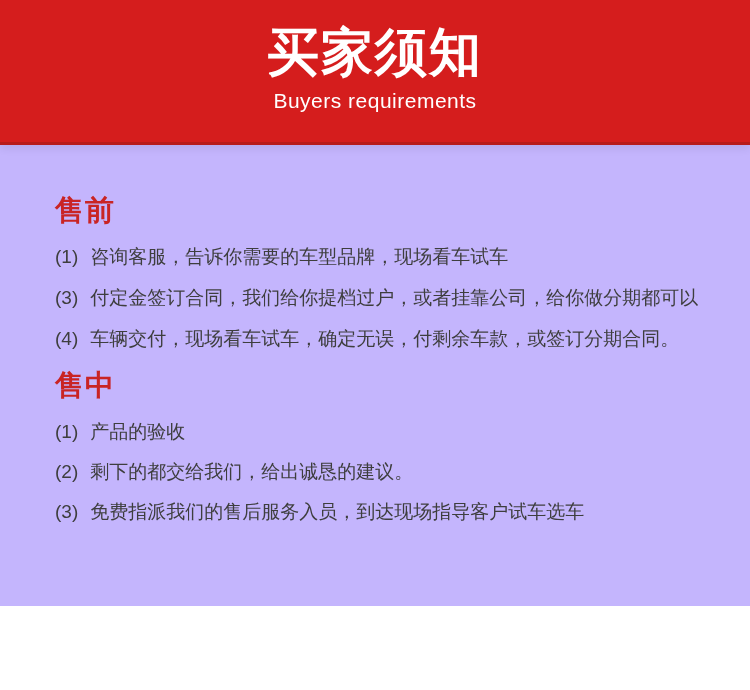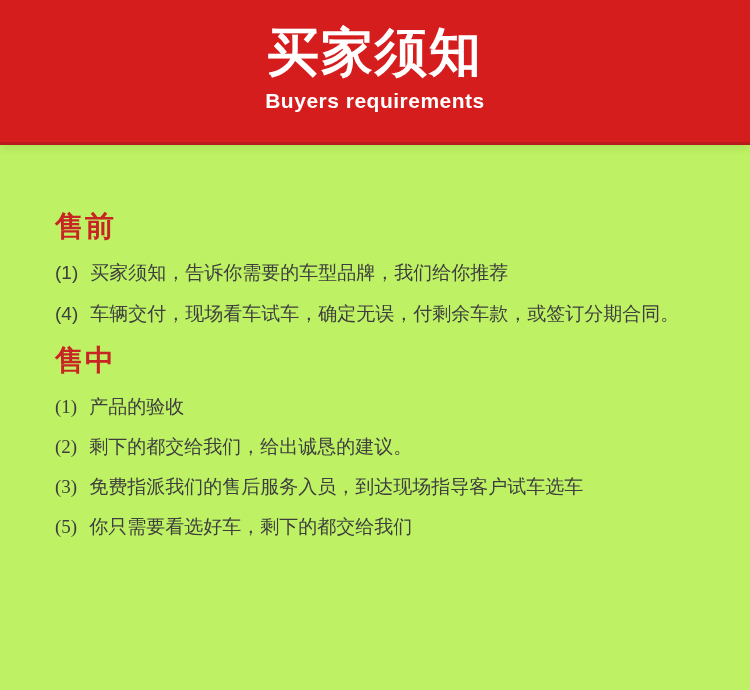--- a/index.html
+++ b/index.html
@@ -9,22 +9,22 @@
     --body-text: #3e3e3e;
   }
   * { margin: 0; padding: 0; box-sizing: border-box; }
   html, body {
     width: 750px;
     background: #ffffff;
     font-family: "Liberation Sans", "DejaVu Sans", sans-serif;
   }
   .page {
     width: 750px;
-    height: 690px;
-    background: #bef264;
+    height: 606px;
+    background: #c4b5fd;
     overflow: hidden;
   }
   .banner {
     width: 750px;
     height: 145px;
     background: var(--banner-red);
     border-bottom: 3px solid var(--banner-border-red);
     box-shadow: 0 4px 8px rgba(0,0,0,0.07);
     text-align: center;
     padding-top: 22px;
@@ -32,47 +32,47 @@
   .banner-title {
     color: #ffffff;
     font-size: 52px;
     font-weight: bold;
     line-height: 60px;
     letter-spacing: 2px;
   }
   .banner-subtitle {
     color: #ffffff;
     font-size: 21px;
-    font-weight: bold;
+    font-weight: normal;
     line-height: 24px;
     margin-top: 7px;
     letter-spacing: 0.5px;
   }
   .content {
-    padding: 66px 30px 0 55px;
+    padding: 50px 30px 0 55px;
   }
   .section-title {
     color: var(--heading-red);
     font-size: 29px;
     font-weight: bold;
     line-height: 30px;
     margin: 0 0 22px 0;
     letter-spacing: 1px;
   }
   .section-title.second {
     margin-top: 0;
   }
   .item {
     font-size: 19px;
     color: var(--body-text);
     line-height: 20px;
     white-space: nowrap;
   }
   .list-presale .item { margin-bottom: 21px; }
-  .list-midsale .item { margin-bottom: 20px; font-family: Liberation Serif, serif; }
+  .list-midsale .item { margin-bottom: 20px; }
   .item .num {
     display: inline-block;
     margin-right: 12px;
   }
 </style>
 </head>
 <body>
 
 <div class="page">
 
@@ -80,38 +80,38 @@
     <div class="banner-title">买家须知</div>
     <div class="banner-subtitle">Buyers requirements</div>
   </div>
 
   <div class="content">
 
     <h2 class="section-title">售前</h2>
 
     <div class="list-presale">
       <div class="item">
-        <span class="num">(1)</span><span class="txt">买家须知，告诉你需要的车型品牌，我们给你推荐</span>
+        <span class="num">(1)</span><span class="txt">咨询客服，告诉你需要的车型品牌，现场看车试车</span>
+      </div>
+      <div class="item">
+        <span class="num">(3)</span><span class="txt">付定金签订合同，我们给你提档过户，或者挂靠公司，给你做分期都可以</span>
       </div>
       <div class="item">
         <span class="num">(4)</span><span class="txt">车辆交付，现场看车试车，确定无误，付剩余车款，或签订分期合同。</span>
       </div>
     </div>
 
     <h2 class="section-title second">售中</h2>
 
     <div class="list-midsale">
       <div class="item">
         <span class="num">(1)</span><span class="txt">产品的验收</span>
       </div>
       <div class="item">
         <span class="num">(2)</span><span class="txt">剩下的都交给我们，给出诚恳的建议。</span>
       </div>
       <div class="item">
         <span class="num">(3)</span><span class="txt">免费指派我们的售后服务入员，到达现场指导客户试车选车</span>
       </div>
-      <div class="item">
-        <span class="num">(5)</span><span class="txt">你只需要看选好车，剩下的都交给我们</span>
-      </div>
     </div>
 
   </div>
 </div>
 
 </body></html>

